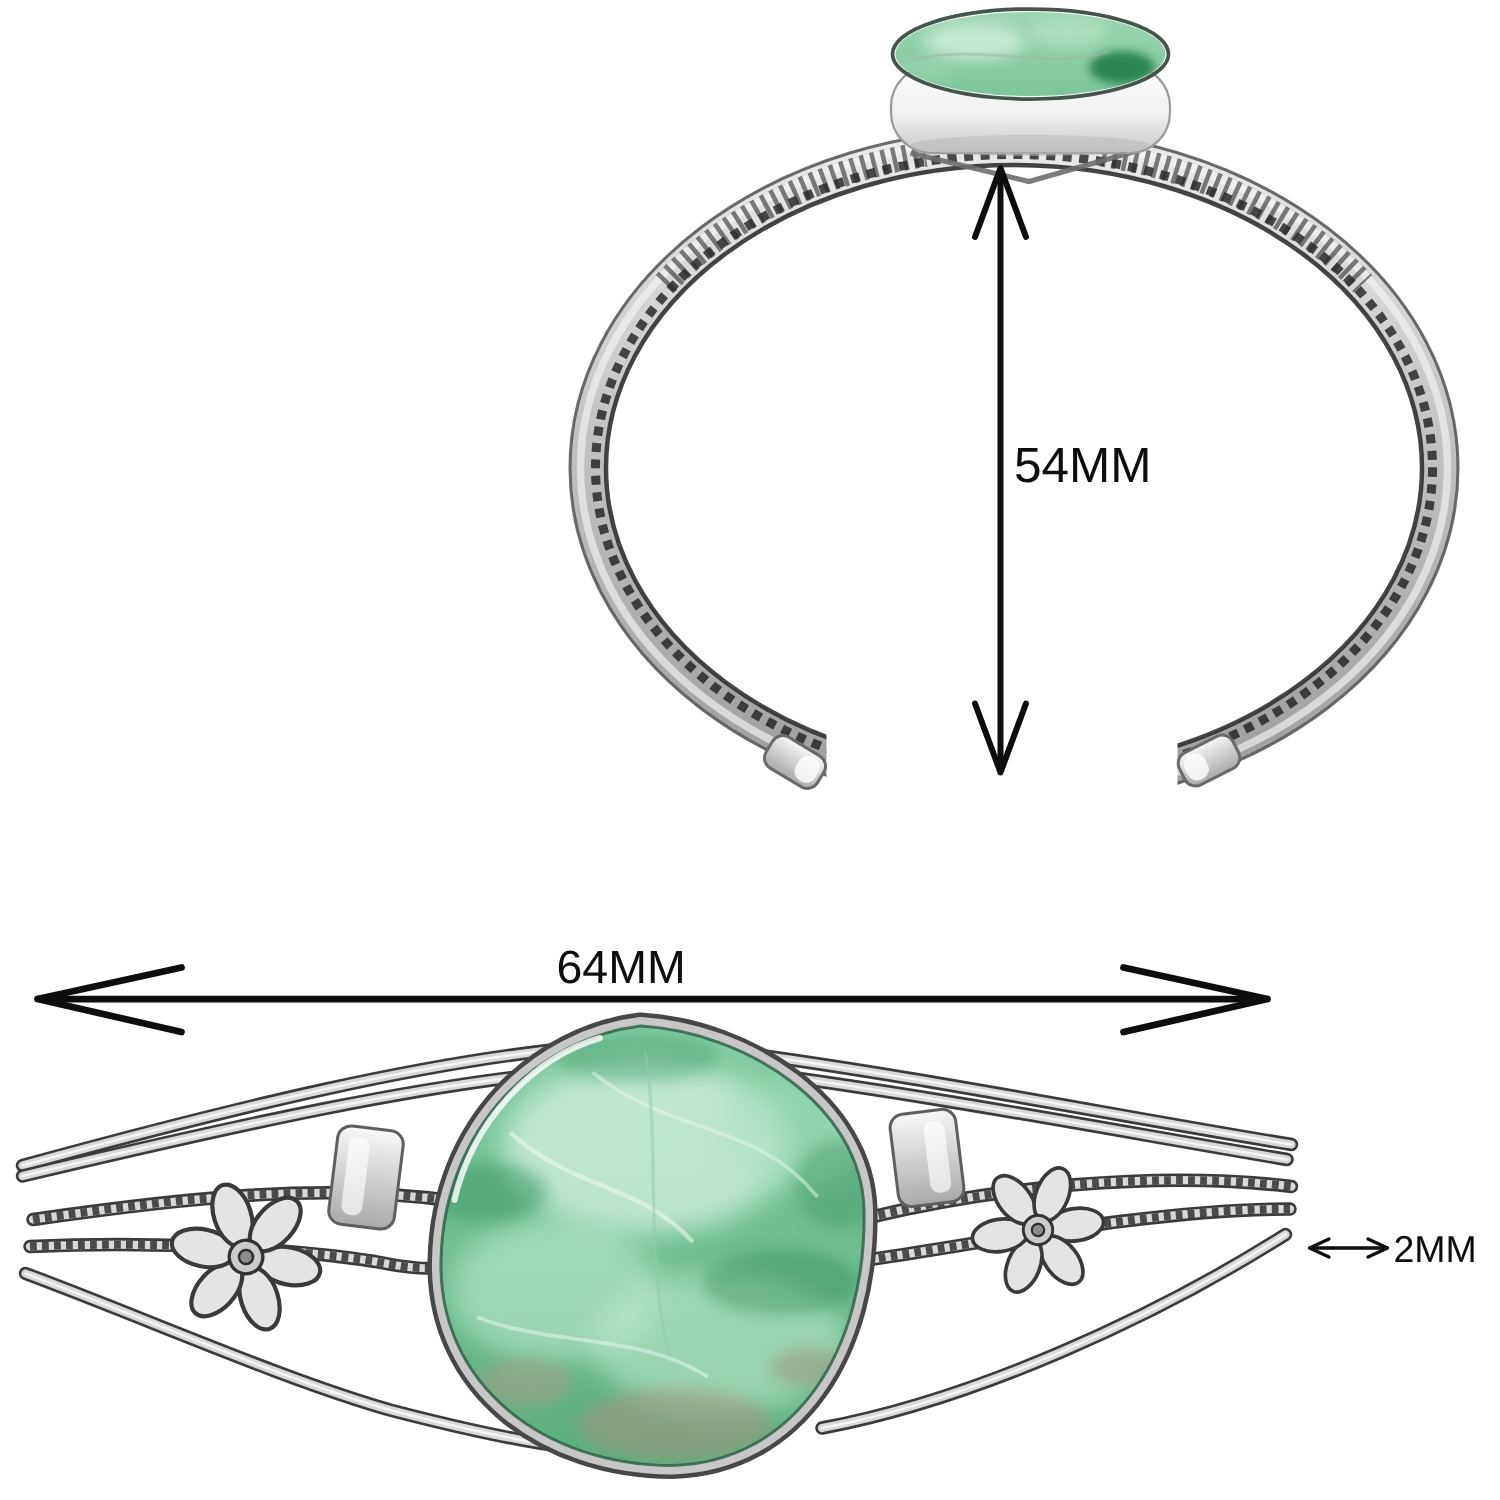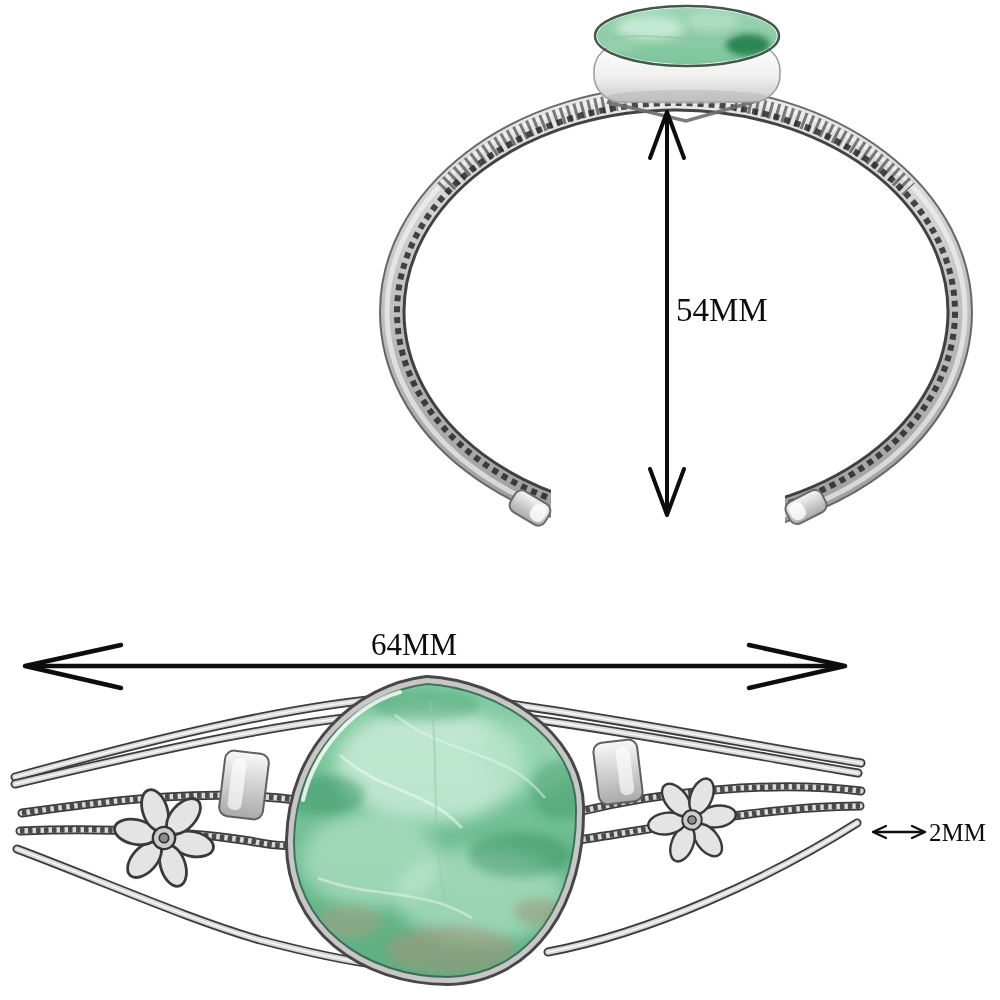--- a/index.html
+++ b/index.html
@@ -1,17 +1,17 @@
 <!DOCTYPE html>
 <html><head>
 <meta charset="utf-8">
 <style>
   html,body{margin:0;padding:0;background:#ffffff;}
   .canvas{position:relative;width:1000px;height:1000px;background:#ffffff;overflow:hidden;
-          font-family:Liberation Serif, serif;}
+          font-family:Liberation Sans, sans-serif;}
   .canvas svg{position:absolute;left:0;top:0;}
   .wire-dark{stroke:#3b3b3b;stroke-width:9;fill:none;stroke-linecap:round;}
   .wire-light{stroke:#d9d9d9;stroke-width:5.5;fill:none;stroke-linecap:round;}
   .wire-hl{stroke:#fafafa;stroke-width:1.6;fill:none;stroke-linecap:round;opacity:.85;}
   .rope-dash{stroke:#262626;stroke-width:5.5;fill:none;stroke-dasharray:4.5 3.5;opacity:.8;}
   .petal{fill:#e4e4e4;stroke:#3a3a3a;stroke-width:2.5;}
   .flower-center{fill:#cbcbcb;stroke:#333333;stroke-width:2;}
   .flower-dot{fill:#8d8d8d;stroke:#2f2f2f;stroke-width:1.5;}
   .dim{fill:none;stroke-linecap:round;}
   .dim-label{font-weight:400;}

